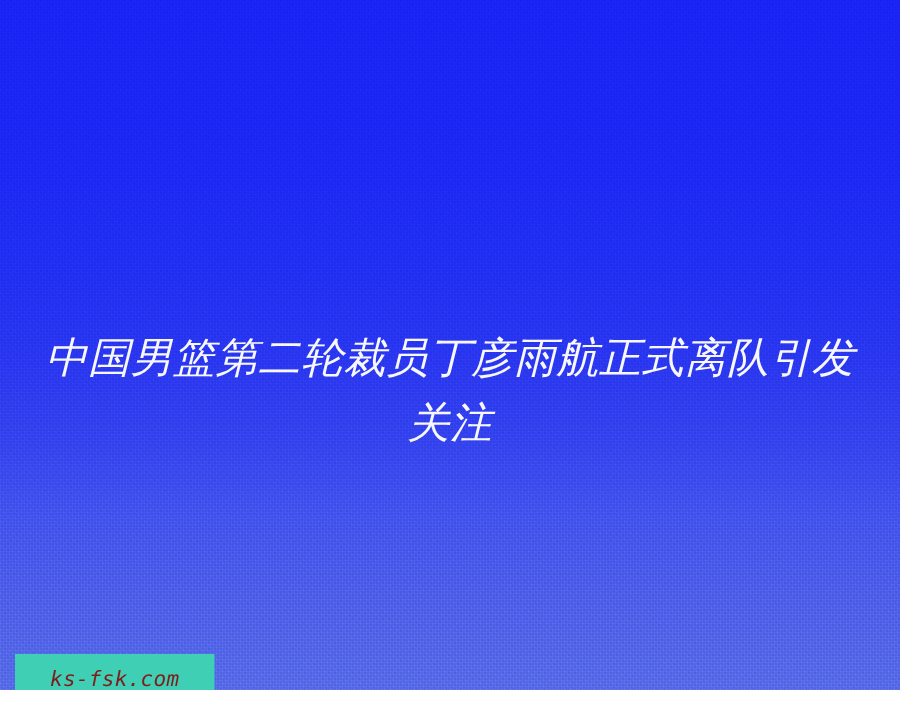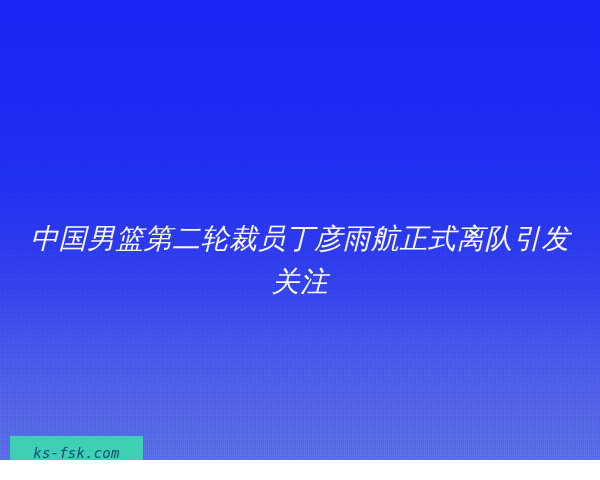--- a/index.html
+++ b/index.html
@@ -77,21 +77,21 @@
     left: 10px;
     top: 436px;
     width: 133px;
     height: 33px;
     background: #3ecfb4;
     display: flex;
     align-items: center;
     justify-content: center;
   }
   .site-badge-label {
-    color: #0c4a6e;
+    color: #7f1d1d;
     font-family: "DejaVu Sans Mono", "Liberation Mono", monospace;
     font-size: 14px;
     font-weight: 400;
     letter-spacing: 0.2px;
     line-height: 1;
   }
 </style>
 </head>
 <body>
 

